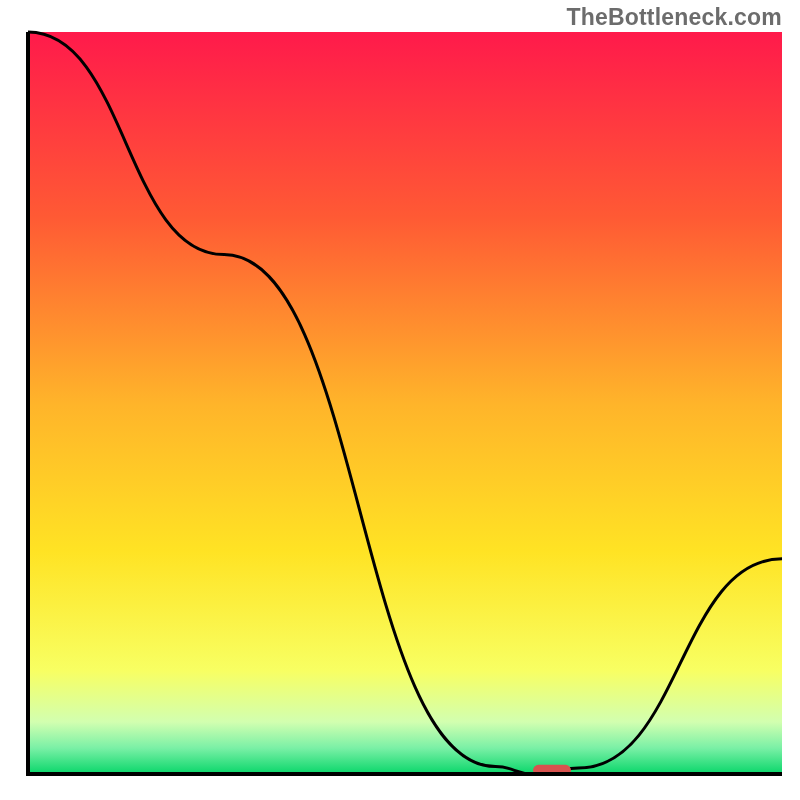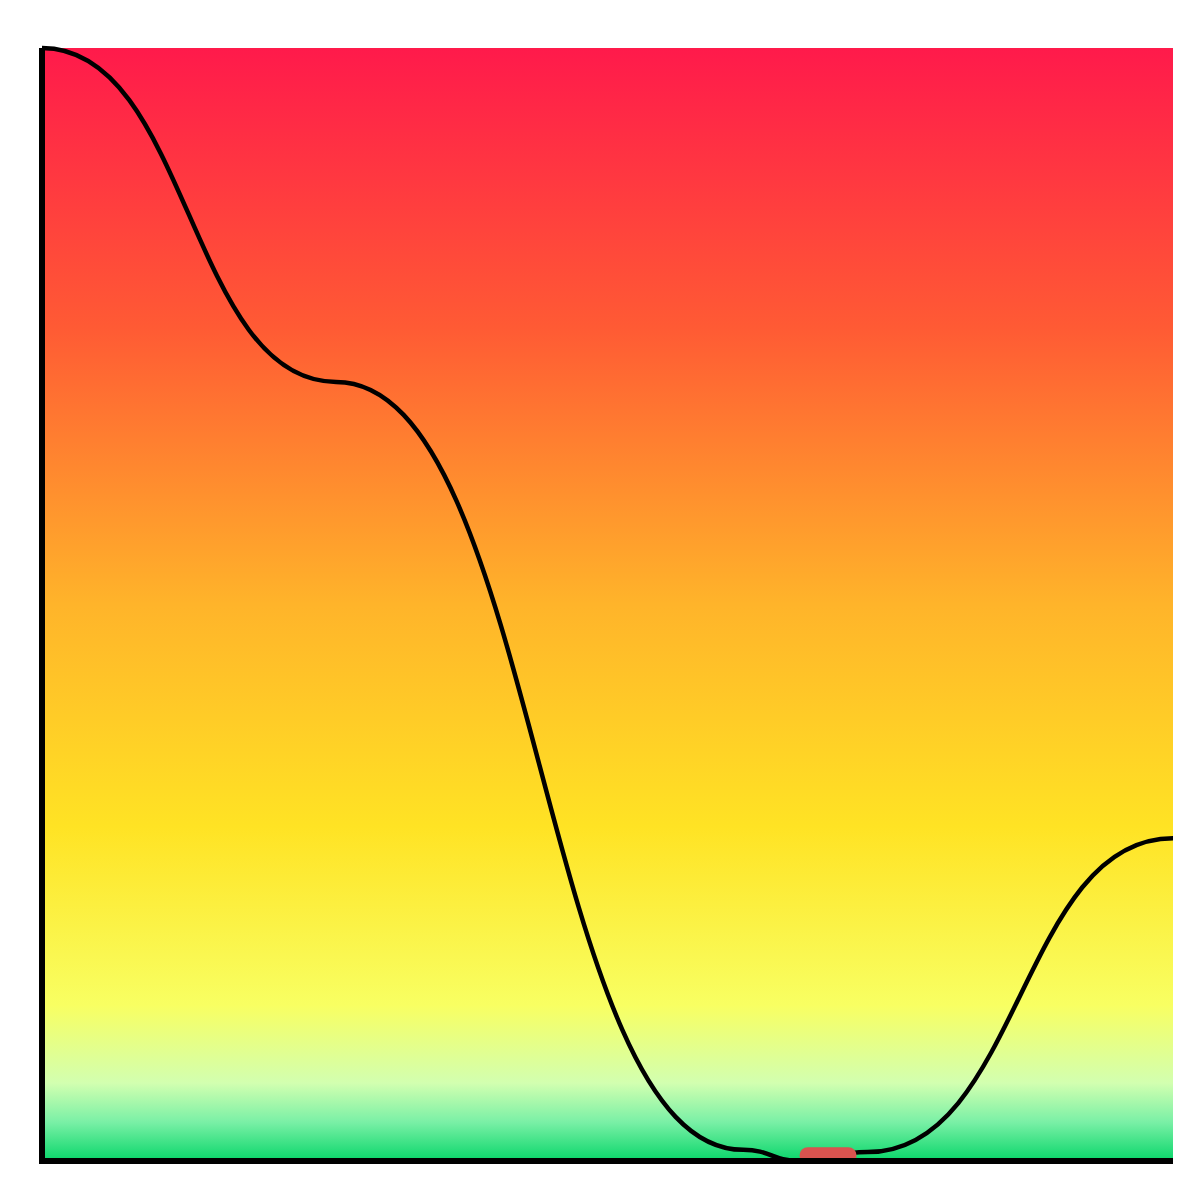--- a/index.html
+++ b/index.html
@@ -21,20 +21,21 @@
     font-weight: 600;
     color: #6c6c6c;
     letter-spacing: 0.2px;
   }
   svg { display: block; }
 </style>
 </head>
 <body>
 
 <div class="wrap">
+  <div class="watermark">TheBottleneck.com</div>
   <svg id="chart-svg" width="800" height="800" viewBox="0 0 800 800">
     <defs>
       <linearGradient id="bg-grad" x1="0" y1="0" x2="0" y2="1">
           <stop offset="0%" stop-color="#ff1a4b"></stop>
           <stop offset="25%" stop-color="#ff5a34"></stop>
           <stop offset="50%" stop-color="#ffb42a"></stop>
           <stop offset="70%" stop-color="#ffe324"></stop>
           <stop offset="86%" stop-color="#f8ff62"></stop>
           <stop offset="93%" stop-color="#d2ffb0"></stop>
           <stop offset="96.5%" stop-color="#7af0a6"></stop>

